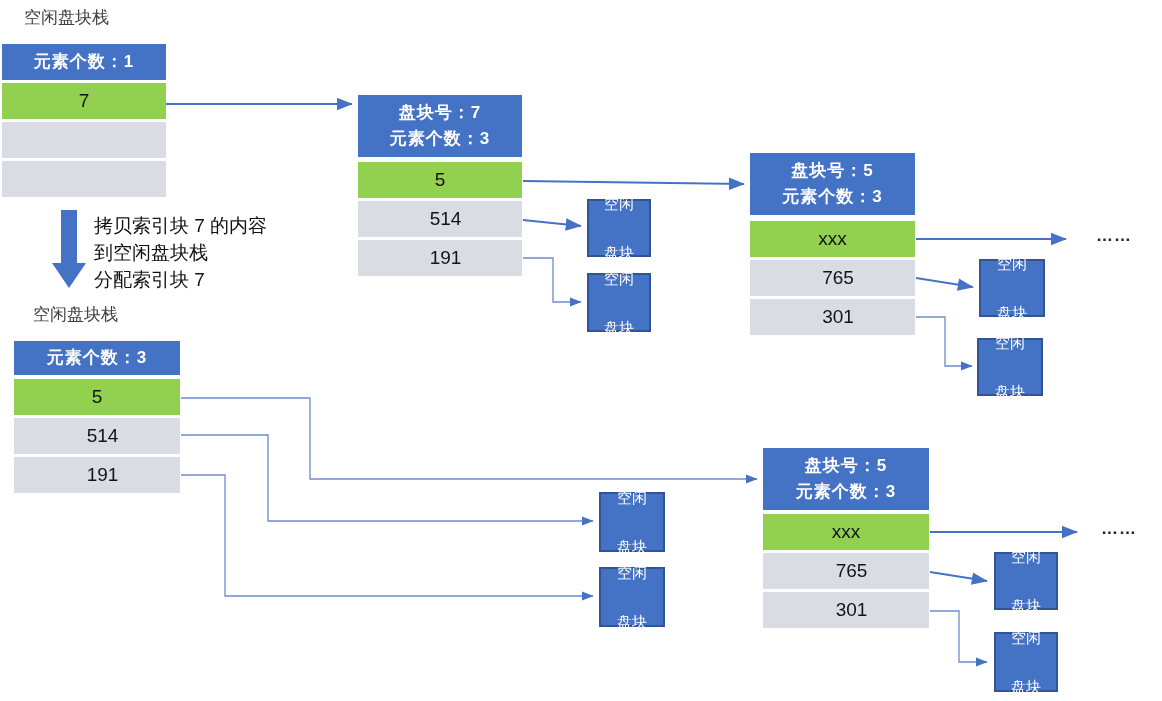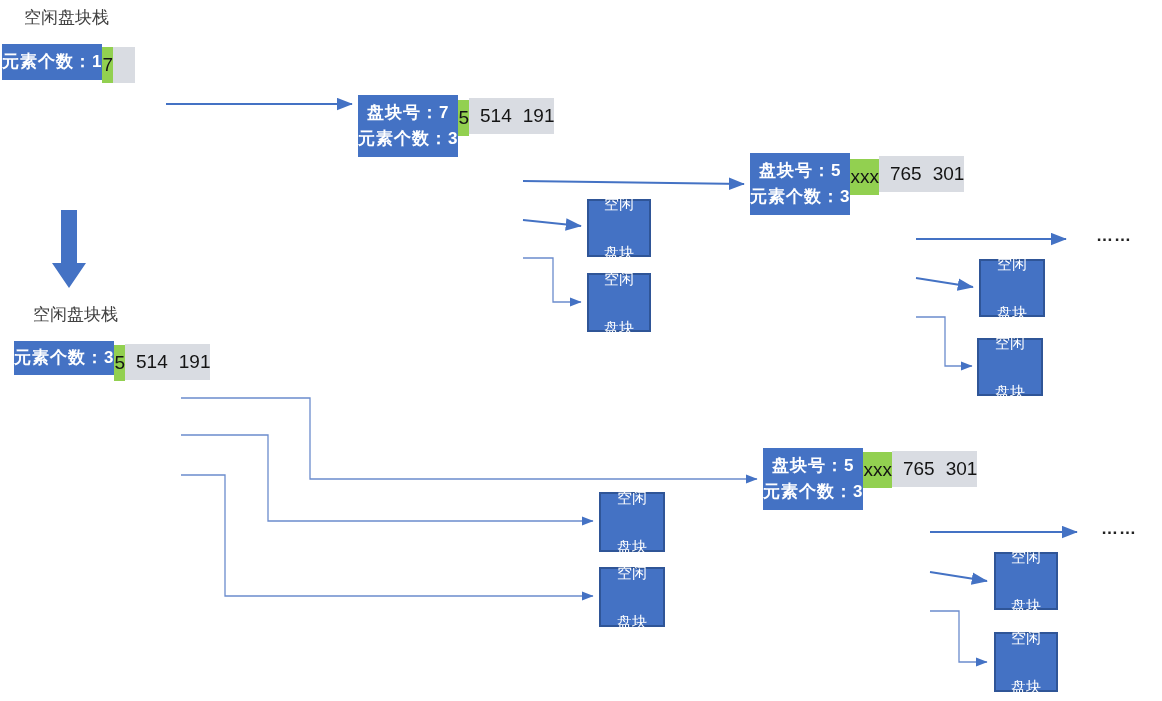--- a/index.html
+++ b/index.html
@@ -3,21 +3,21 @@
 <meta charset="utf-8">
 <style>
   html,body{margin:0;padding:0;background:#ffffff;}
   .canvas{
     position:relative;width:1162px;height:701px;background:#ffffff;overflow:hidden;
     font-family:"Liberation Sans","DejaVu Sans",sans-serif;color:#1a1a1a;
   }
   .overlay{position:absolute;left:0;top:0;width:1162px;height:701px;z-index:1;}
   .abs{position:absolute;z-index:2;}
   .title{font-size:17px;color:#404040;white-space:nowrap;}
-  .tbl{display:flex;flex-direction:row;}
+  .tbl{display:flex;flex-direction:column;}
   .thead{
     background:#4472C4;color:#ffffff;font-weight:bold;font-size:17px;
     display:flex;flex-direction:column;align-items:center;justify-content:center;
     text-align:center;letter-spacing:1px;
   }
   .thead .ln{line-height:26px;white-space:nowrap;}
   .row{
     height:36px;margin-top:3px;display:flex;align-items:center;justify-content:center;
     font-size:19px;color:#141414;
   }
@@ -107,20 +107,25 @@
     <span class="ln">空闲</span>
     <span class="ln">盘块</span>
   </div>
   <div class="abs freebox" style="left:977px;top:338px;width:66px;height:58px;">
     <span class="ln">空闲</span>
     <span class="ln">盘块</span>
   </div>
 
   <div class="abs ellipsis" style="left:1096px;top:226px;">……</div>
 
+  <div class="abs note" style="left:94px;top:212px;">
+    <div>拷贝索引块 7 的内容</div>
+    <div>到空闲盘块栈</div>
+    <div>分配索引块 7</div>
+  </div>
 
   <div class="abs title" style="left:33px;top:303px;">空闲盘块栈</div>
 
   <div class="abs tbl" style="left:14px;top:341px;width:166px;">
     <div class="thead" style="height:34px;">
       <span class="ln">元素个数：3</span>
     </div>
     <div class="row green" style="margin-top:4px;">5</div>
     <div class="row gray">514</div>
     <div class="row gray">191</div>

